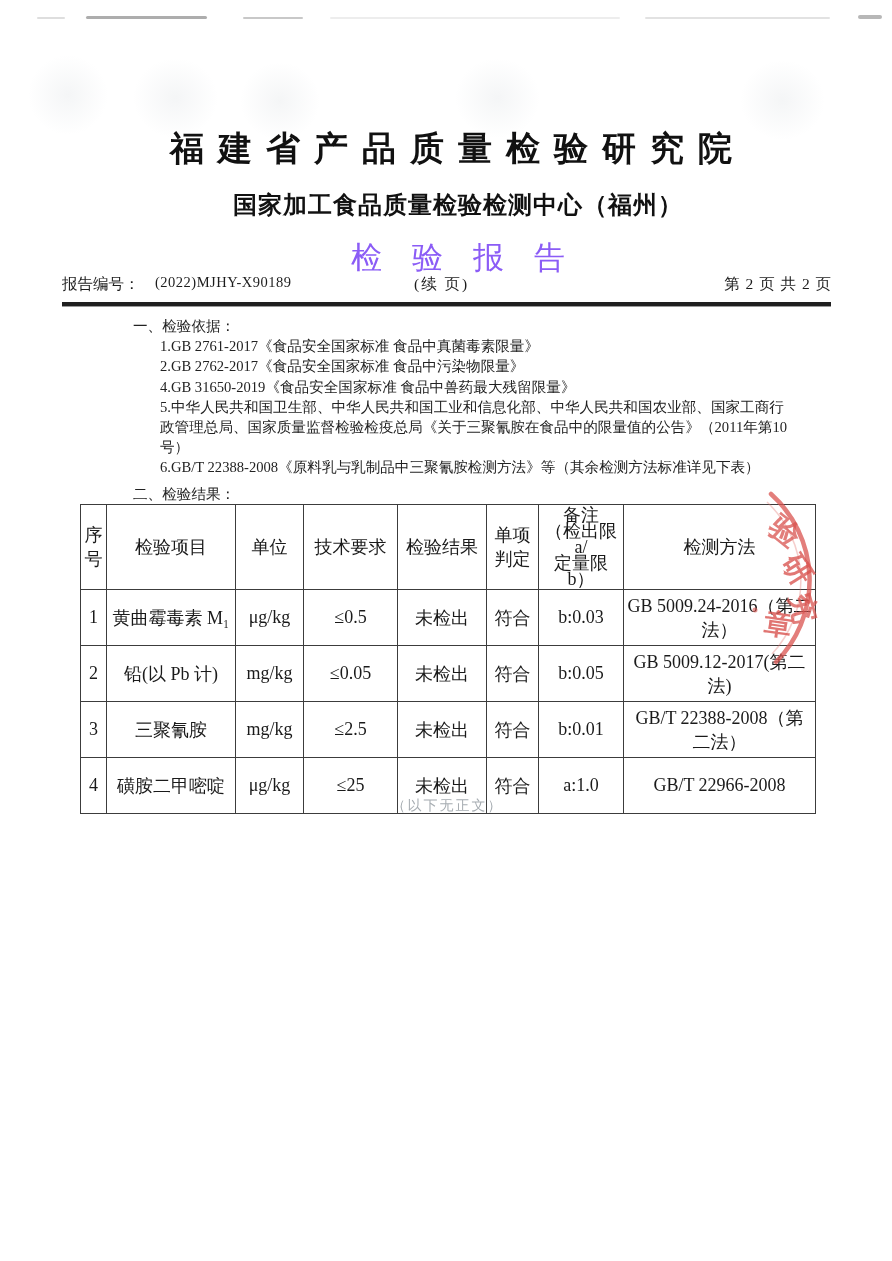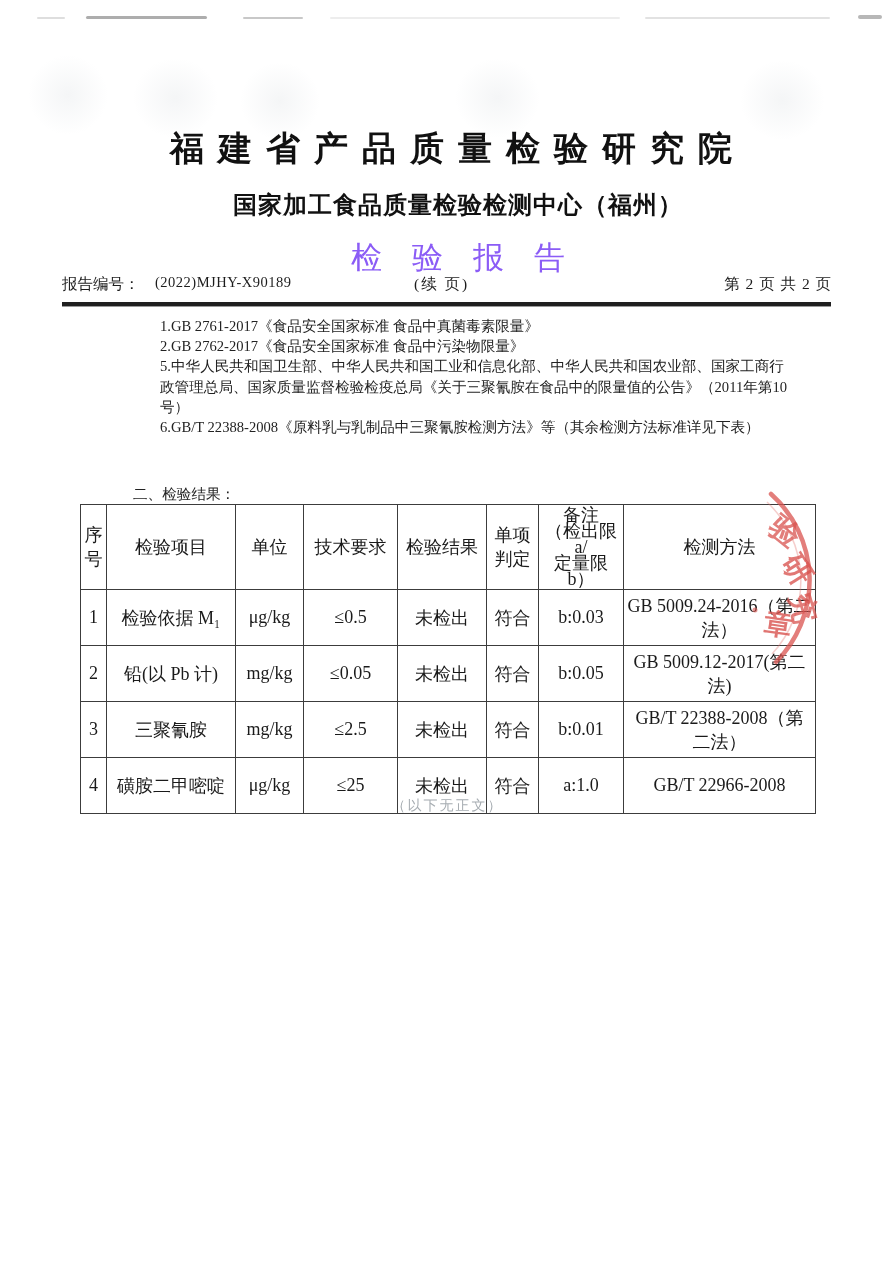--- a/index.html
+++ b/index.html
@@ -75,22 +75,24 @@
 
   <div class="meta">
     <span class="meta-label">报告编号：</span>
     <span class="meta-no">(2022)MJHY-X90189</span>
     <span class="meta-cont">(续 页)</span>
     <span class="meta-pages">第 2 页  共 2 页</span>
   </div>
   <div class="rule"></div>
 
   <div class="basis">
+    <div>一、检验依据：</div>
     <div class="basis-item">1.GB 2761-2017《食品安全国家标准 食品中真菌毒素限量》</div>
     <div class="basis-item">2.GB 2762-2017《食品安全国家标准 食品中污染物限量》</div>
+    <div class="basis-item">4.GB 31650-2019《食品安全国家标准 食品中兽药最大残留限量》</div>
     <div class="basis-item">5.中华人民共和国卫生部、中华人民共和国工业和信息化部、中华人民共和国农业部、国家工商行政管理总局、国家质量监督检验检疫总局《关于三聚氰胺在食品中的限量值的公告》（2011年第10号）</div>
     <div class="basis-item">6.GB/T 22388-2008《原料乳与乳制品中三聚氰胺检测方法》等（其余检测方法标准详见下表）</div>
   </div>
 
   <div class="results-heading">二、检验结果：</div>
 
   <table class="results">
     <colgroup>
       <col style="width:26px">
         <col style="width:129px">
@@ -111,21 +113,21 @@
         <th>单项判定</th>
         <th class="h-note">备注
 （检出限 a/
 定量限 b）</th>
         <th>检测方法</th>
       </tr>
     </thead>
     <tbody>
       <tr>
         <td>1</td>
-        <td class="c-item">检验依据 M₁</td>
+        <td class="c-item">黄曲霉毒素 M₁</td>
         <td>μg/kg</td>
         <td>≤0.5</td>
         <td>未检出</td>
         <td>符合</td>
         <td>b:0.03</td>
         <td class="c-method">GB 5009.24-2016（第二法）</td>
       </tr>
       <tr>
         <td>2</td>
         <td class="c-item">铅(以 Pb 计)</td>

